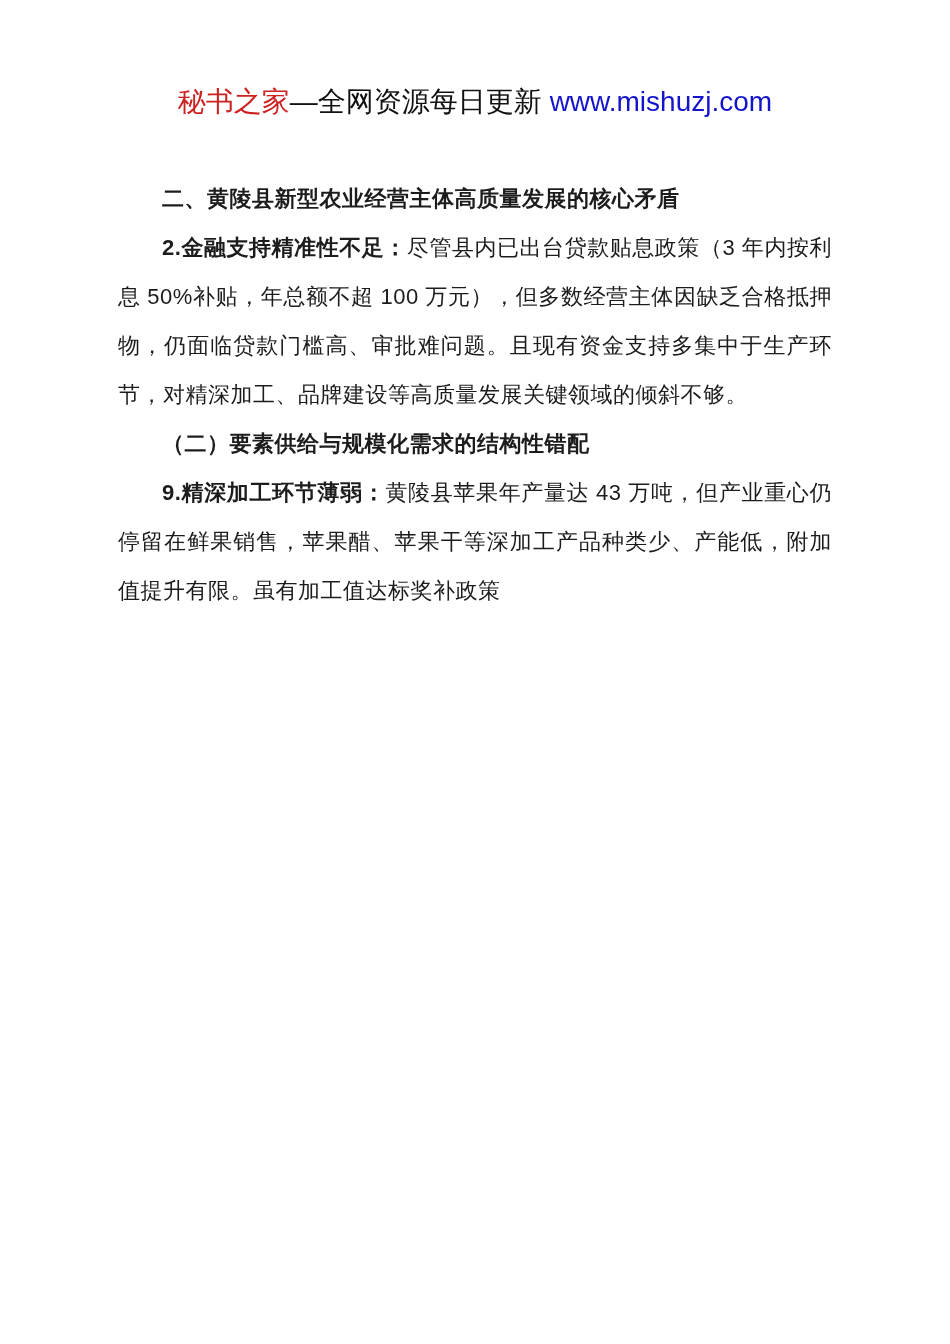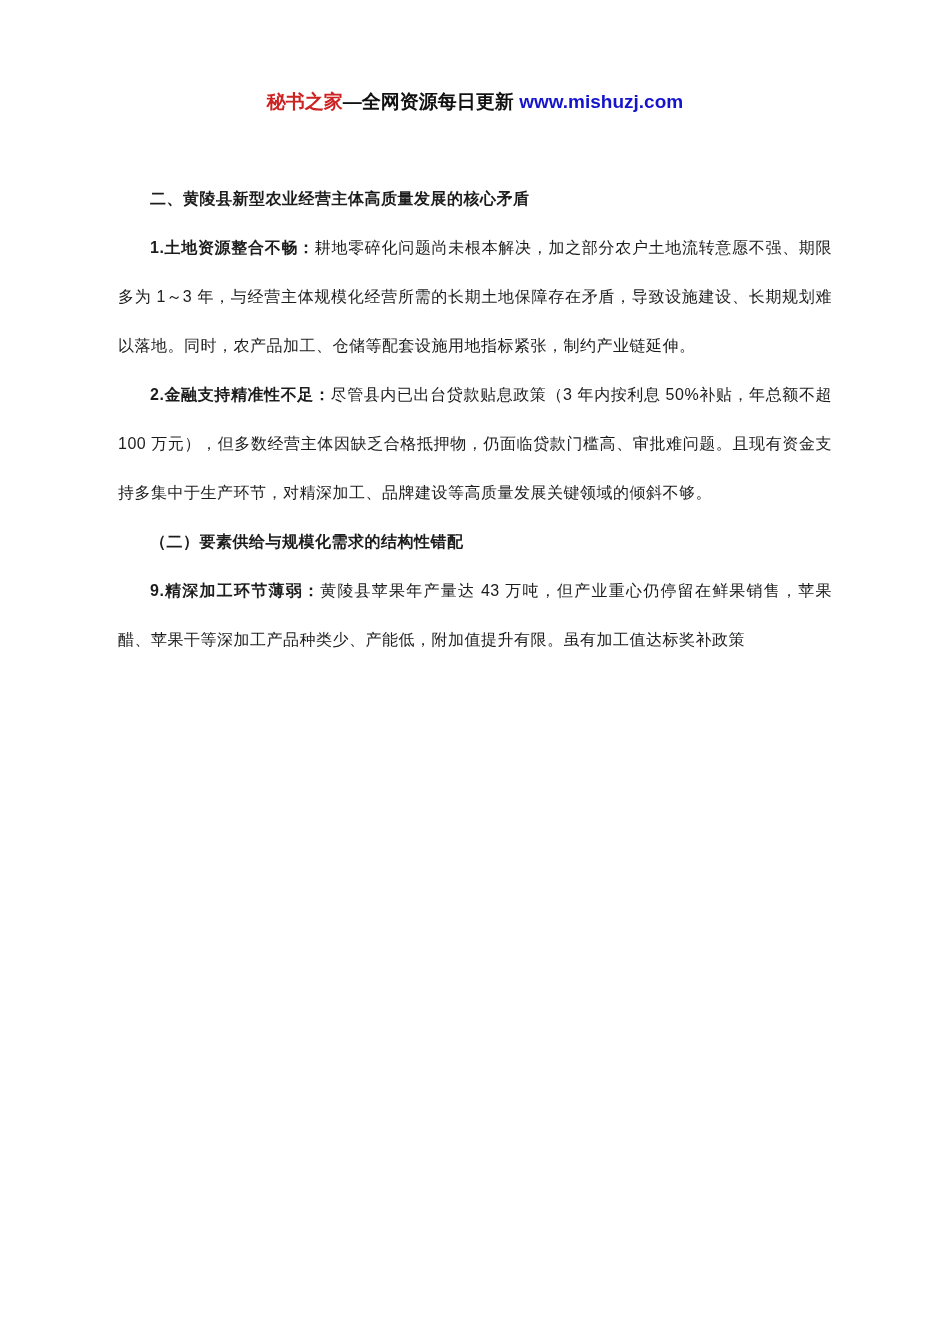--- a/index.html
+++ b/index.html
@@ -12,40 +12,40 @@
     height: 1344px;
     box-sizing: border-box;
     background: #ffffff;
     padding: 86px 118px 0 118px;
     font-family: "Liberation Sans", sans-serif;
     color: #1c1c1c;
     overflow: hidden;
   }
   .site-header {
     text-align: center;
-    font-size: 19px;
-    font-weight: bold;
+    font-size: 28px;
+    font-weight: normal;
     line-height: 32px;
     margin-bottom: 56px;
     white-space: nowrap;
   }
   .site-header .brand {
     color: #cc2222;
   }
   .site-header .tagline {
     color: #111111;
   }
   .site-header .url {
     color: #1414cc;
     text-decoration: none;
     cursor: pointer;
   }
   .doc-body p {
     margin: 0;
-    font-size: 16px;
+    font-size: 22px;
     line-height: 49px;
     text-indent: 2em;
     text-align: justify;
     letter-spacing: 0.5px;
   }
   .doc-body p.heading {
     font-weight: bold;
   }
   .doc-body .lead {
     font-weight: bold;
@@ -55,19 +55,18 @@
 <body>
 
 <div class="page">
 
   <div class="site-header">
     <span class="brand" style="color: rgb(204, 34, 34);">秘书之家</span><span class="tagline">—全网资源每日更新 </span><a class="url" style="color: rgb(20, 20, 204);">www.mishuzj.com</a>
   </div>
 
   <div class="doc-body" id="doc-body">
       <p class="heading">二、黄陵县新型农业经营主体高质量发展的核心矛盾</p>
-      <p class="body"><strong class="lead">1.土地资源整合不畅：</strong>耕地零碎化问题尚未根本解决，加之部分农户土地流转意愿不强、期限多为 1～3 年，与经营主体规模化经营所需的长期土地保障存在矛盾，导致设施建设、长期规划难以落地。同时，农产品加工、仓储等配套设施用地指标紧张，制约产业链延伸。</p>
       <p class="body"><strong class="lead">2.金融支持精准性不足：</strong>尽管县内已出台贷款贴息政策（3 年内按利息 50%补贴，年总额不超 100 万元），但多数经营主体因缺乏合格抵押物，仍面临贷款门槛高、审批难问题。且现有资金支持多集中于生产环节，对精深加工、品牌建设等高质量发展关键领域的倾斜不够。</p>
       <p class="heading">（二）要素供给与规模化需求的结构性错配</p>
       <p class="body"><strong class="lead">9.精深加工环节薄弱：</strong>黄陵县苹果年产量达 43 万吨，但产业重心仍停留在鲜果销售，苹果醋、苹果干等深加工产品种类少、产能低，附加值提升有限。虽有加工值达标奖补政策</p>
     </div>
 
 </div>
 
 </body></html>

